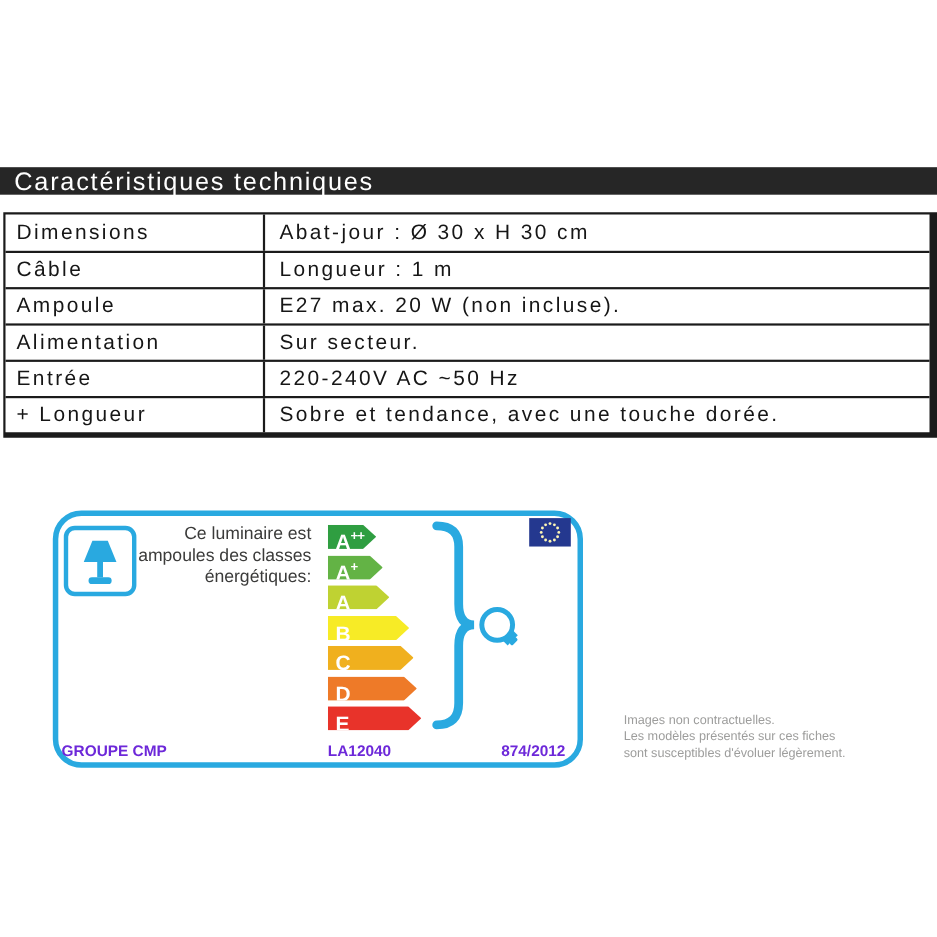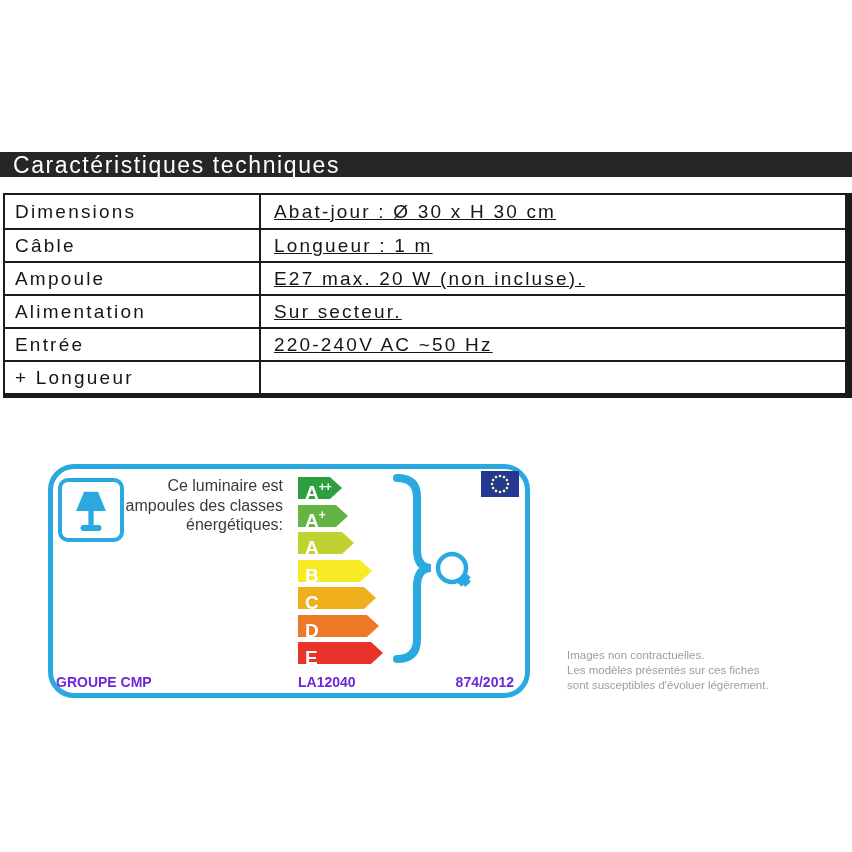--- a/index.html
+++ b/index.html
@@ -11,22 +11,22 @@
   .spec-header { position:absolute; left:0; top:152px; width:852px; height:25px;
                  background:#262626; display:flex; align-items:flex-start; }
   .spec-header h1 { color:#ffffff; font-size:23px; font-weight:400; letter-spacing:1.6px; padding-left:13px; }
 
   
   .spec-table { position:absolute; left:3px; top:193px; width:849px;
                 border:2px solid var(--ink); border-right-width:7px; border-bottom-width:5px; background:#fff; }
   .spec-row { display:flex; height:33px; border-top:2px solid var(--ink); }
   .spec-row:first-child { border-top:none; }
   .cell { display:flex; align-items:center; font-size:19px; color:#161616; letter-spacing:2.2px; white-space:nowrap; overflow:hidden; }
-  .cell.label { width:256px; flex:none; border-right:2px solid var(--ink); padding-left:10px; }
-  .cell.value { flex:1; padding-left:13px;text-decoration:underline; }
+  .cell.label { width:236px; flex:none; border-right:2px solid var(--ink); padding-left:10px; }
+  .cell.value { flex:1; padding-left:13px; }
 
   
   .energy-label { position:absolute; left:48px; top:464px; width:482px; height:234px;
                   background:#fff; border:5px solid var(--accent); border-radius:26px; }
   .lamp-box { position:absolute; left:5px; top:9px; width:66px; height:64px;
               border:4px solid var(--accent); border-radius:10px; background:#fff; }
   .lamp-box svg { position:absolute; left:0; top:0; }
   .intro { position:absolute; left:55px; top:7px; width:175px; text-align:right;
            font-size:16px; line-height:19.5px; color:#3b3b3a; }
   .arrow { position:absolute; left:245px; height:22px; line-height:22px; padding-left:7px;
@@ -71,20 +71,21 @@
     <div class="spec-row">
       <div class="cell label">Alimentation</div>
       <div class="cell value">Sur secteur.</div>
     </div>
     <div class="spec-row">
       <div class="cell label">Entrée</div>
       <div class="cell value">220-240V AC ~50 Hz</div>
     </div>
     <div class="spec-row">
       <div class="cell label">+ Longueur</div>
+      <div class="cell value">Sobre et tendance, avec une touche dorée.</div>
     </div>
   </div>
 
   <div class="energy-label">
 
     <div class="lamp-box">
       <svg width="58" height="56" viewBox="0 0 66 64" aria-hidden="true">
         <path class="accent-fill" d="M25 11 L41 11 L50 33 L16 33 Z"></path>
         <rect class="accent-fill" x="30" y="33" width="6" height="16"></rect>
         <rect class="accent-fill" x="21" y="49" width="24" height="7" rx="3.5"></rect>

